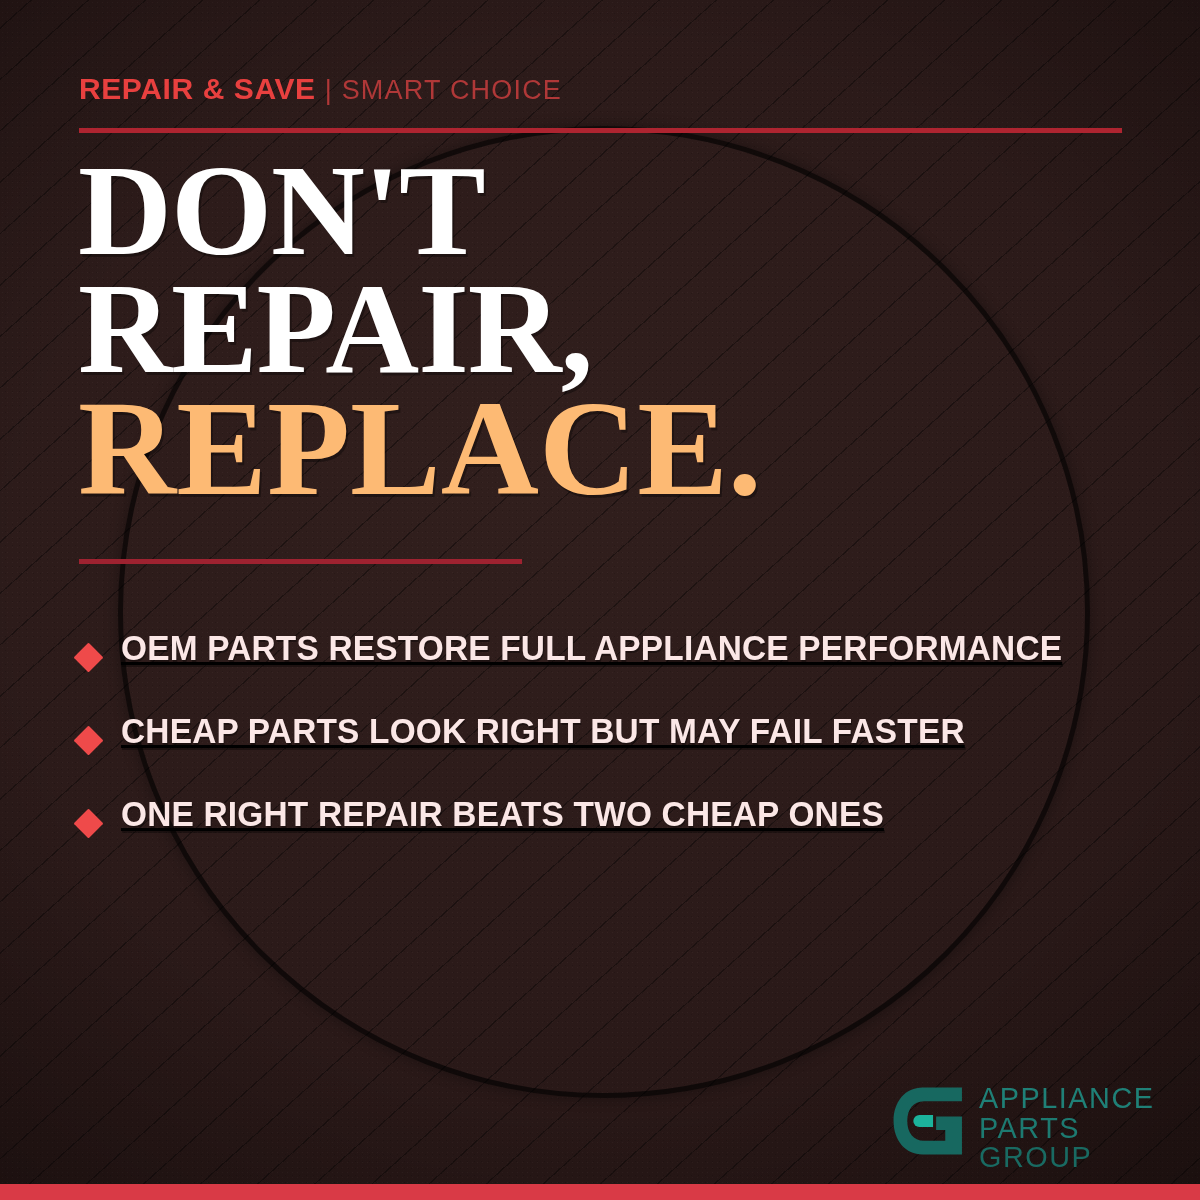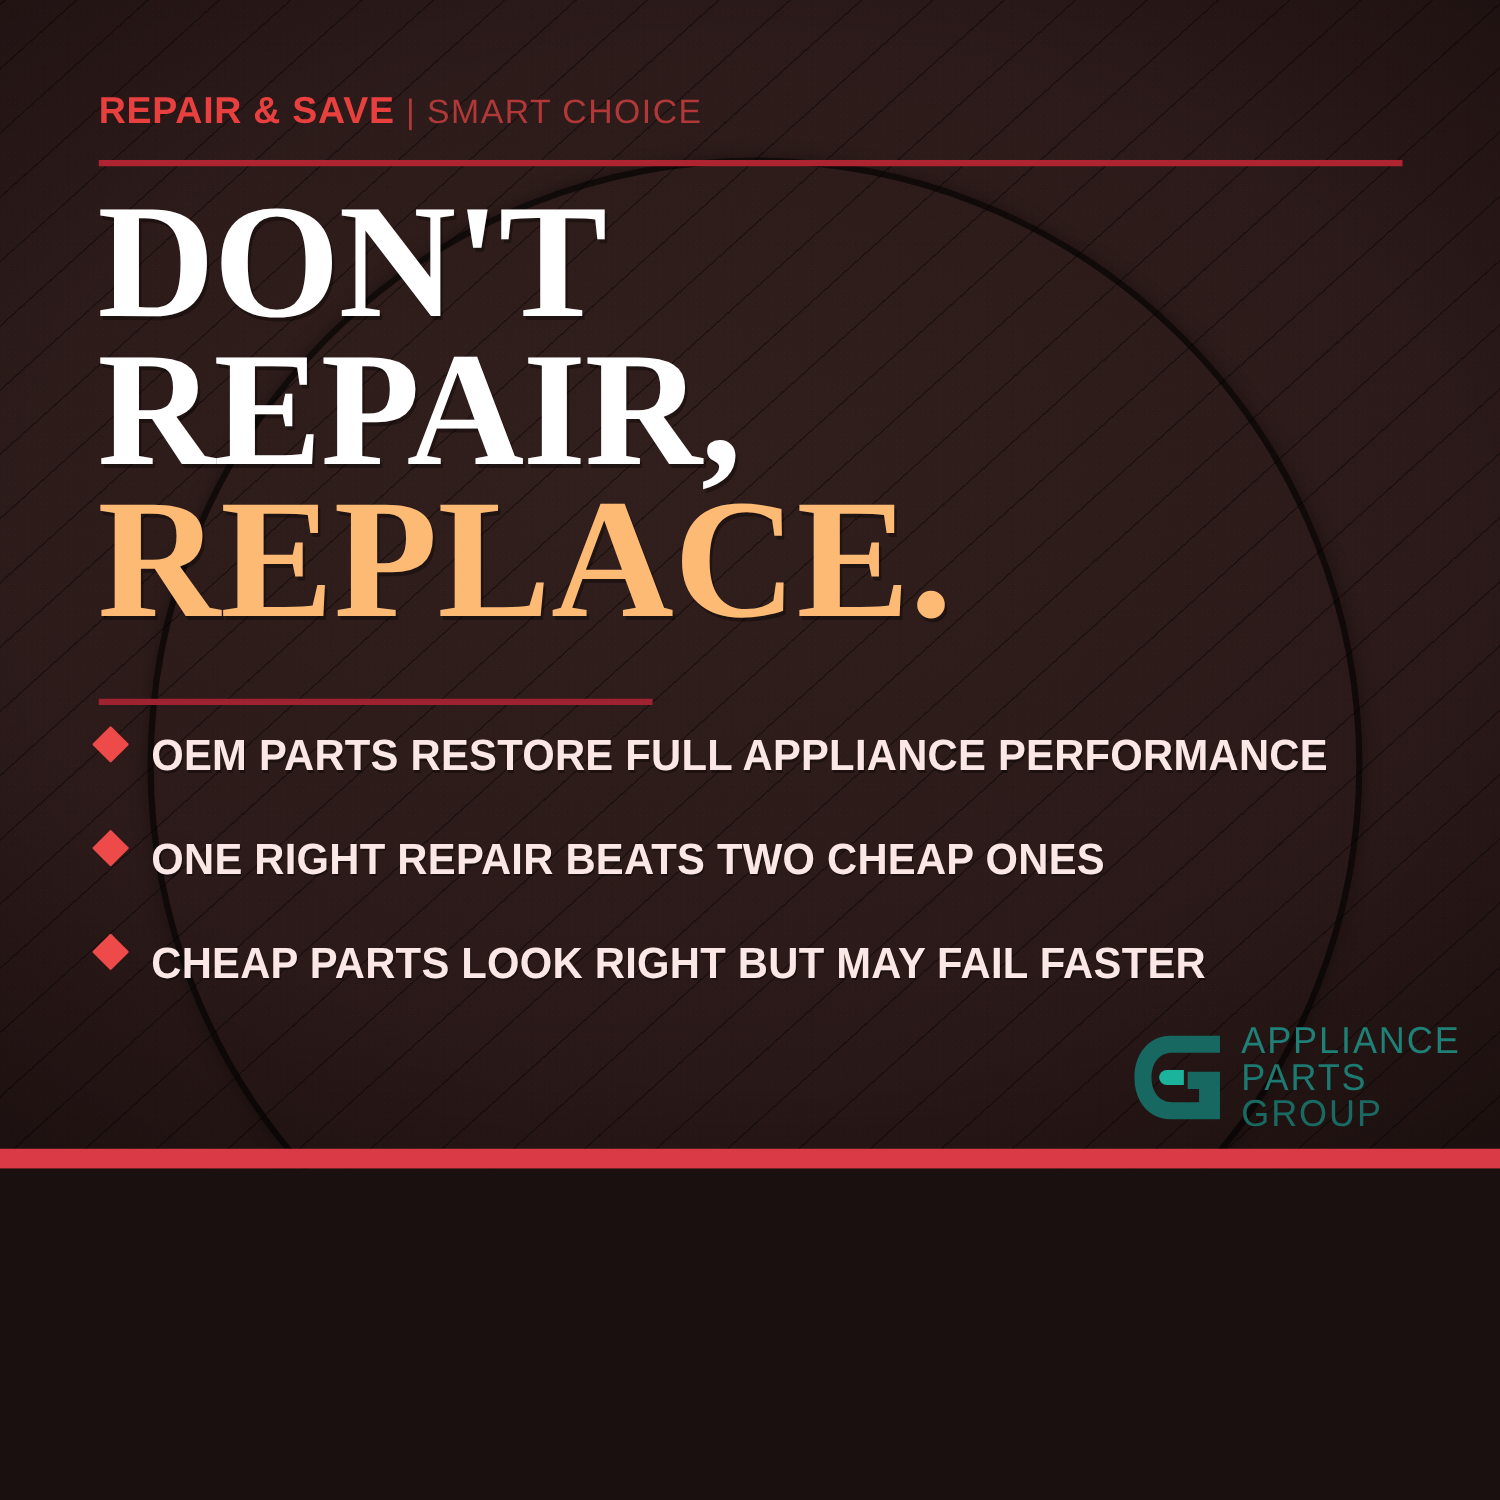--- a/index.html
+++ b/index.html
@@ -8,21 +8,21 @@
     padding: 0;
     background: #1a1010;
   }
   body {
     font-family: "Liberation Sans", sans-serif;
   }
 
   .poster {
     position: relative;
     width: 1200px;
-    height: 935px;
+    height: 1200px;
     overflow: hidden;
     background-color: #2b1a19;
     box-sizing: border-box;
   }
 
   
   .bg-base {
     position: absolute;
     inset: 0;
     background:
@@ -138,22 +138,23 @@
 
   
   .bullets {
     position: absolute;
     left: 78px;
     top: 585px;
     width: 1080px;
   }
   .bullet-row {
     display: flex;
-    align-items: flex-start;
+    align-items: flex-end;
     height: 83px;
+    text-decoration: underline;
   }
   .bullet-diamond {
     flex: 0 0 auto;
     width: 21px;
     height: 21px;
     background: #ef4a4a;
     transform: rotate(45deg);
     margin-right: 22px;
     border-radius: 1px;
   }
@@ -165,24 +166,23 @@
     color: #fbe7e6;
     white-space: nowrap;
     transform: scaleX(0.955);
     transform-origin: left center;
     text-shadow: 1px 2px 0 rgba(0,0,0,0.35);
   }
 
   
   .logo {
     position: absolute;
-    right: 24px;
+    right: 38px;
     bottom: 28px;
     display: flex;
-    align-items: center;
     gap: 14px;
   }
   .logo-mark {
     width: 76px;
     height: 76px;
     flex: 0 0 auto;
   }
   .logo-words {
     display: flex;
     flex-direction: column;
@@ -238,25 +238,25 @@
 
     <div class="list-rule"></div>
 
     <div class="bullets">
       <div class="bullet-row">
         <span class="bullet-diamond"></span>
         <span class="bullet-text">OEM PARTS RESTORE FULL APPLIANCE PERFORMANCE</span>
       </div>
       <div class="bullet-row">
         <span class="bullet-diamond"></span>
-        <span class="bullet-text">ONE RIGHT REPAIR BEATS TWO CHEAP ONES</span>
+        <span class="bullet-text">CHEAP PARTS LOOK RIGHT BUT MAY FAIL FASTER</span>
       </div>
       <div class="bullet-row">
         <span class="bullet-diamond"></span>
-        <span class="bullet-text">CHEAP PARTS LOOK RIGHT BUT MAY FAIL FASTER</span>
+        <span class="bullet-text">ONE RIGHT REPAIR BEATS TWO CHEAP ONES</span>
       </div>
     </div>
 
     <div class="logo">
       <svg class="logo-mark" viewBox="0 0 100 100">
         <path d="M96 6 H44 C22 6 6 24 6 50 C6 76 22 94 44 94 H96 V44 H62 V62 H74 V76 H46 C32 76 24 65 24 50 C24 35 32 24 46 24 H96 Z" fill="#176860"></path>
         <path d="M40 42 H58 V58 H40 A8 8 0 0 1 40 42 Z" fill="#1cb39c"></path>
       </svg>
       <div class="logo-words">
         <span class="logo-word lw-1">APPLIANCE</span>

